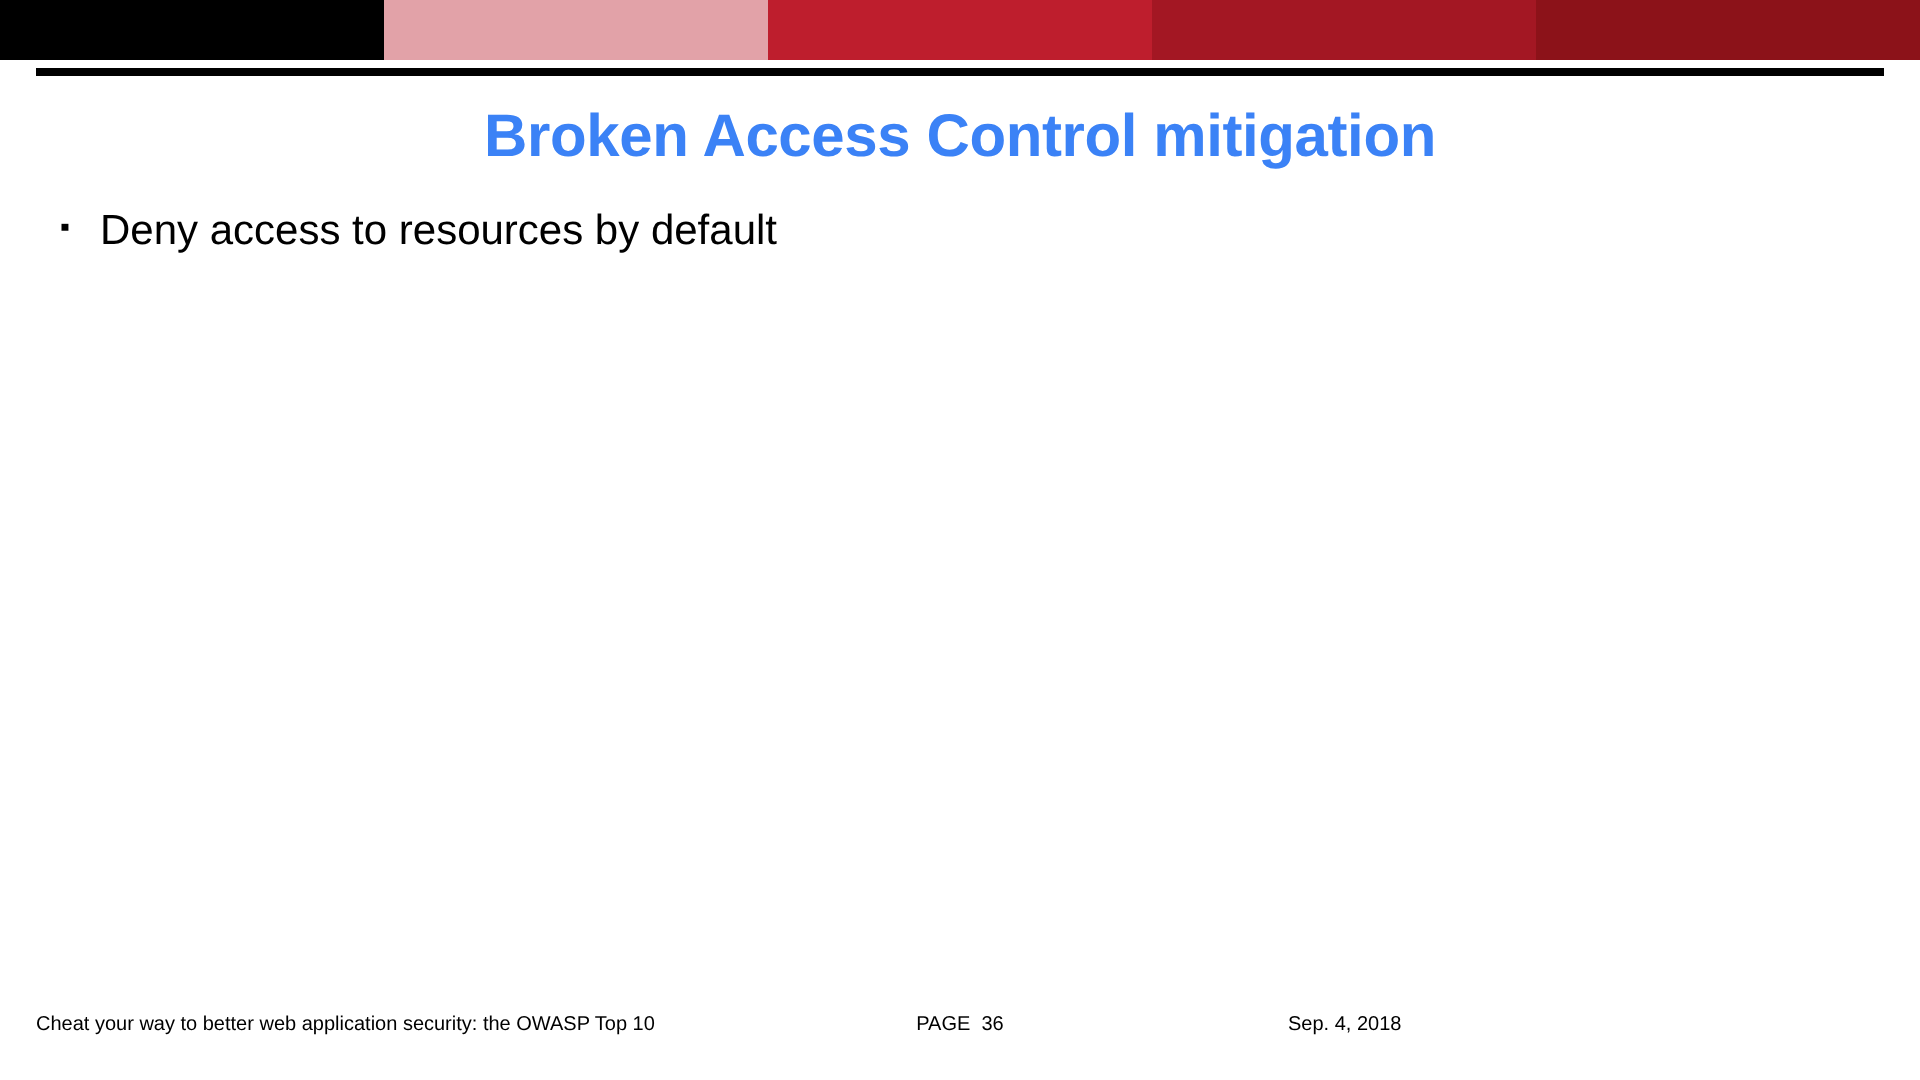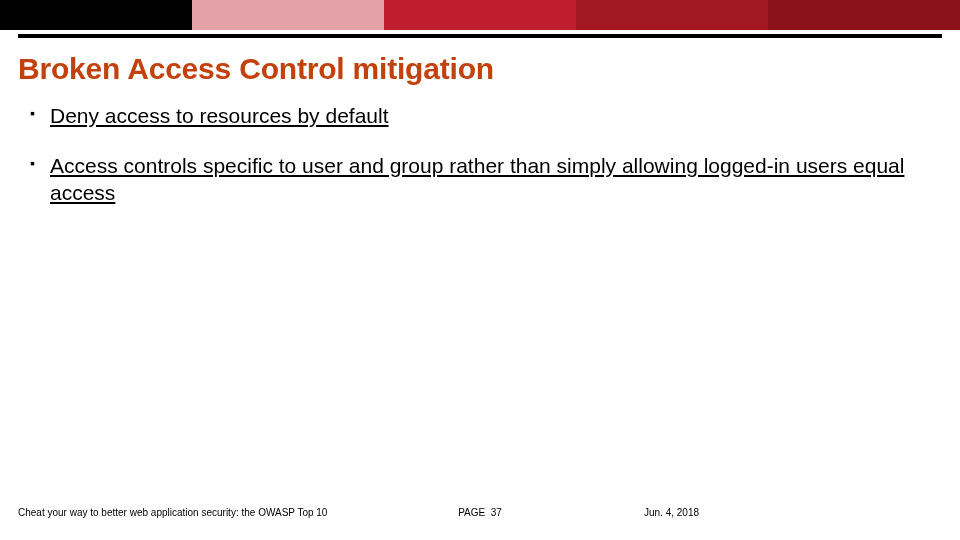--- a/index.html
+++ b/index.html
@@ -6,22 +6,22 @@
   html, body { width: 960px; height: 540px; font-family: "Trebuchet MS", "Segoe UI", Arial, sans-serif; background: #fff; overflow: hidden; }
   .slide { width: 960px; height: 540px; position: relative; display: flex; flex-direction: column; }
   .topbar { display: flex; height: 30px; width: 100%; }
   .topbar div { flex: 1; }
   .tb0 { background: #000000; }
   .tb1 { background: #e2a2a8; }
   .tb2 { background: #be1e2d; }
   .tb3 { background: #a31723; }
   .tb4 { background: #8c1219; }
   .accent { height: 4px; background: #000; margin: 4px 18px 0 18px; }
-  .title { font-size: 30px; font-weight: 700; color: #c2410c; padding: 14px 18px 10px 18px; letter-spacing: -0.2px; }
-  .body { flex: 1; padding: 6px 30px 0 30px; text-decoration: underline; }
+  .title { font-size: 30px; font-weight: 700; color: #3b82f6; padding: 14px 18px 10px 18px; letter-spacing: -0.2px; text-align: center; }
+  .body { flex: 1; padding: 6px 30px 0 30px; }
   ul.bullets { list-style: none; }
   ul.bullets li { position: relative; padding-left: 20px; font-size: 21px; color: #000; line-height: 1.32; margin-bottom: 22px; }
   ul.bullets li::before { content: "▪"; position: absolute; left: 0; top: 2px; font-size: 14px; color: #000; }
   .footer { position: absolute; bottom: 0; left: 0; right: 0; height: 60px; padding-left: 23px; }
   .f-left { position: absolute; left: 18px; bottom: 22px; font-size: 10px; color: #000; }
   .f-page { position: absolute; left: 50%; bottom: 22px; transform: translateX(-50%); font-size: 10px; color: #000; }
   .f-date { position: absolute; left: 644px; bottom: 22px; font-size: 10px; color: #000; }
   .logo { position: absolute; right: 18px; bottom: 10px; width: 150px; height: 50px; }
 </style>
 </head>
@@ -37,26 +37,25 @@
     <div class="tb4"></div>
   </div>
 
   <div class="accent"></div>
 
   <h1 class="title">Broken Access Control mitigation</h1>
 
   <div class="body">
     <ul class="bullets">
       <li>Deny access to resources by default</li>
-      <li>Access controls specific to user and group rather than simply allowing logged-in users equal access</li>
     </ul>
   </div>
 
   <div class="footer">
     <div class="f-left">Cheat your way to better web application security: the OWASP Top 10</div>
     <div class="f-page">
-      <span>PAGE</span>&nbsp;&nbsp;<span>37</span>
+      <span>PAGE</span>&nbsp;&nbsp;<span>36</span>
     </div>
-    <div class="f-date">Jun. 4, 2018</div>
+    <div class="f-date">Sep. 4, 2018</div>
 
   </div>
 
 </div>
 
 </body></html>

